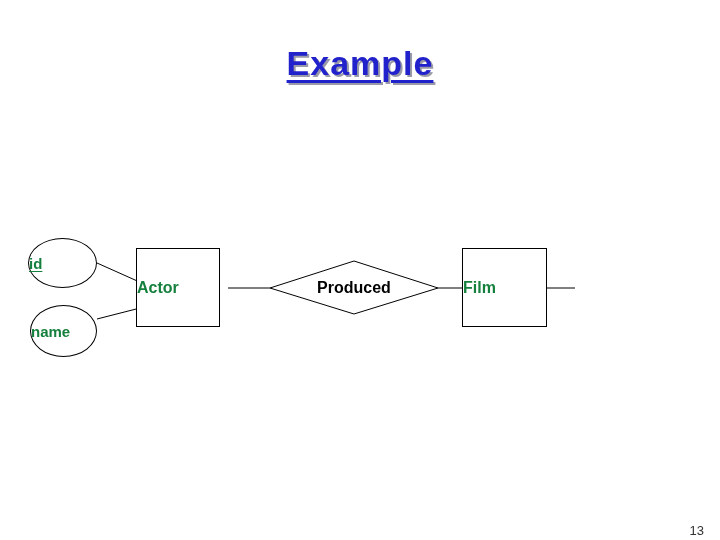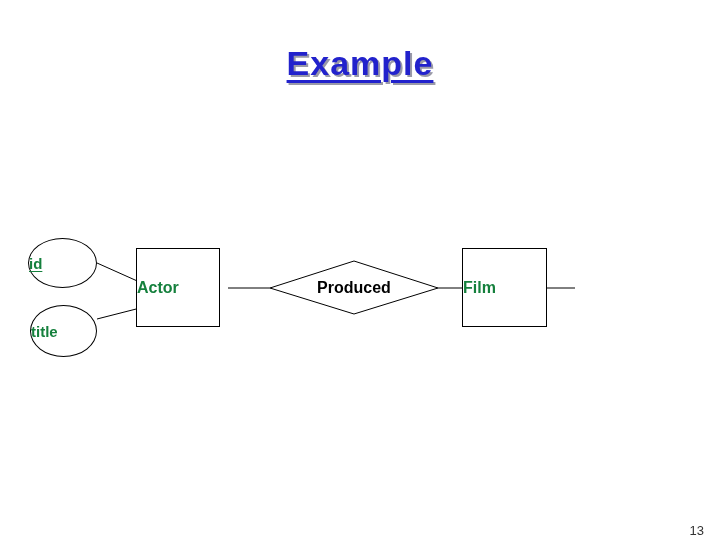--- a/index.html
+++ b/index.html
@@ -105,21 +105,21 @@
     <line x1="438" y1="288" x2="462" y2="288"></line>
     <line x1="547" y1="288" x2="575" y2="288"></line>
     <polygon points="270,288 354,261 438,288 354,314"></polygon>
   </svg>
 
   <div class="shape ellipse attr-id">
     <span class="underlined">id</span>
   </div>
 
   <div class="shape ellipse attr-name">
-    <span>title</span>
+    <span>name</span>
   </div>
 
   <div class="shape rect entity-actor">
     <span>Actor</span>
   </div>
 
   <div class="diamond-label rel-produced">
     <span>Produced</span>
   </div>
 

